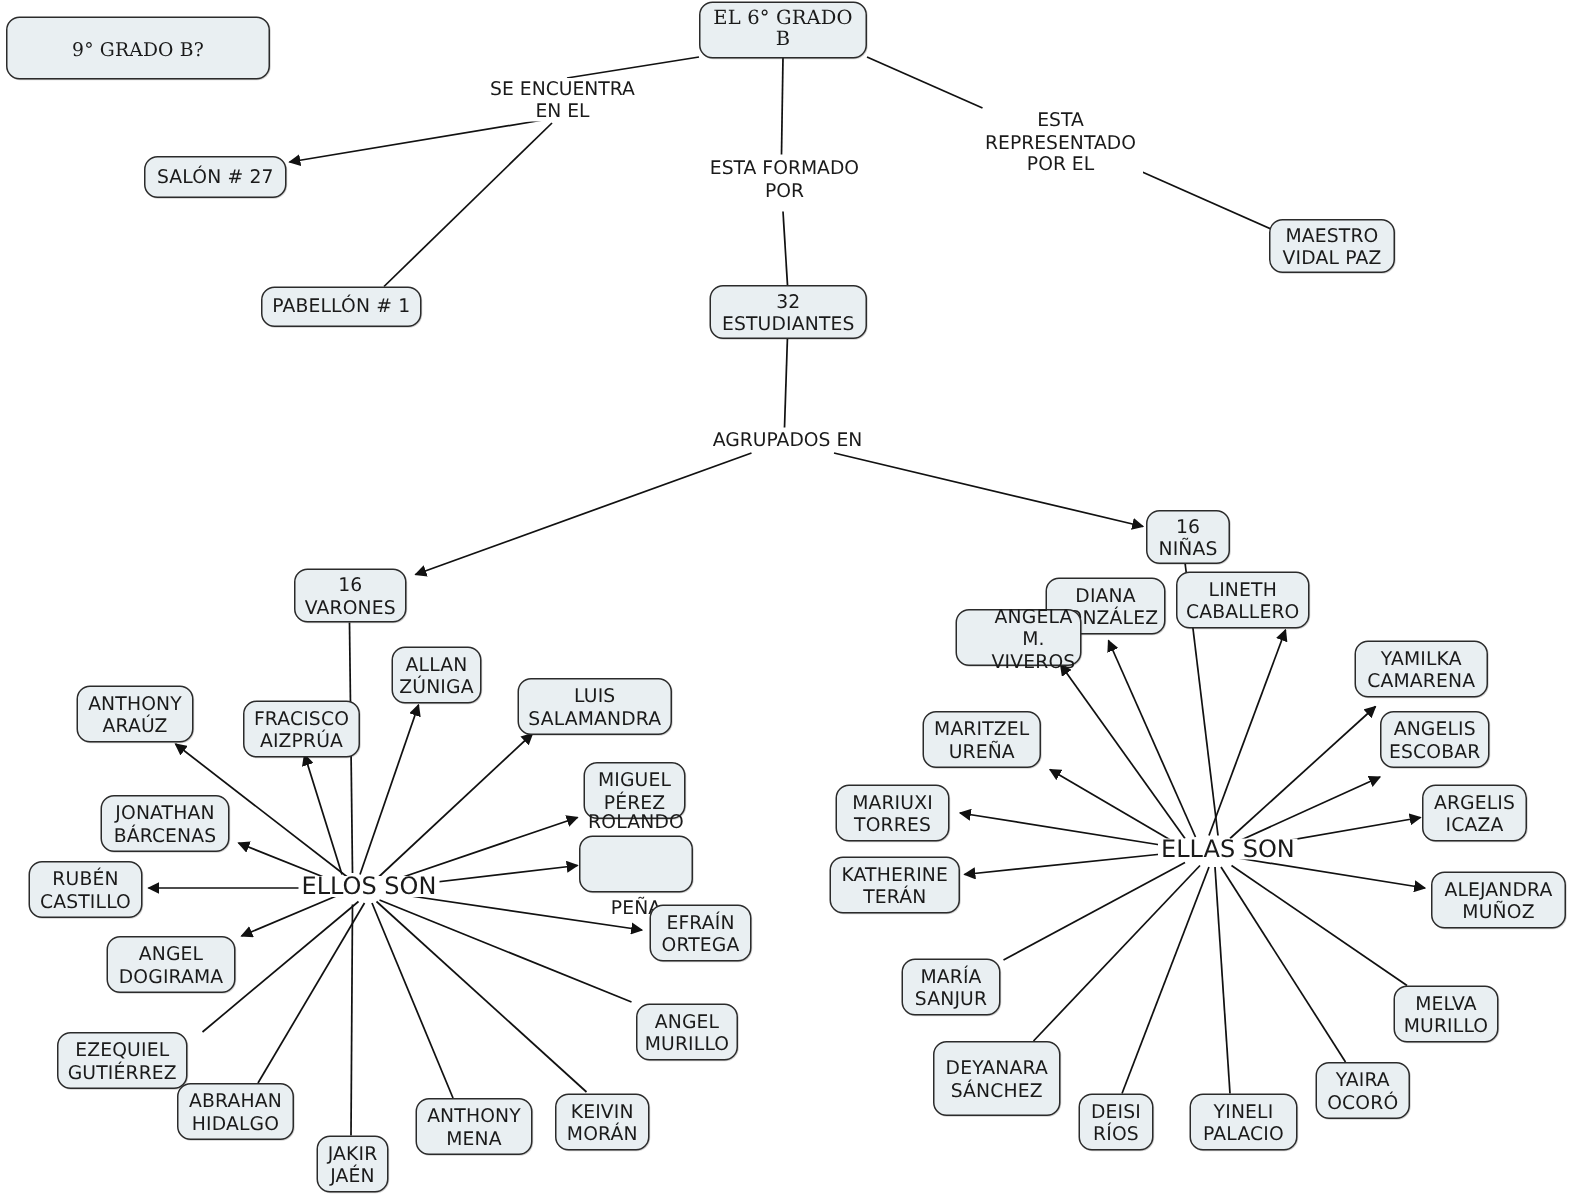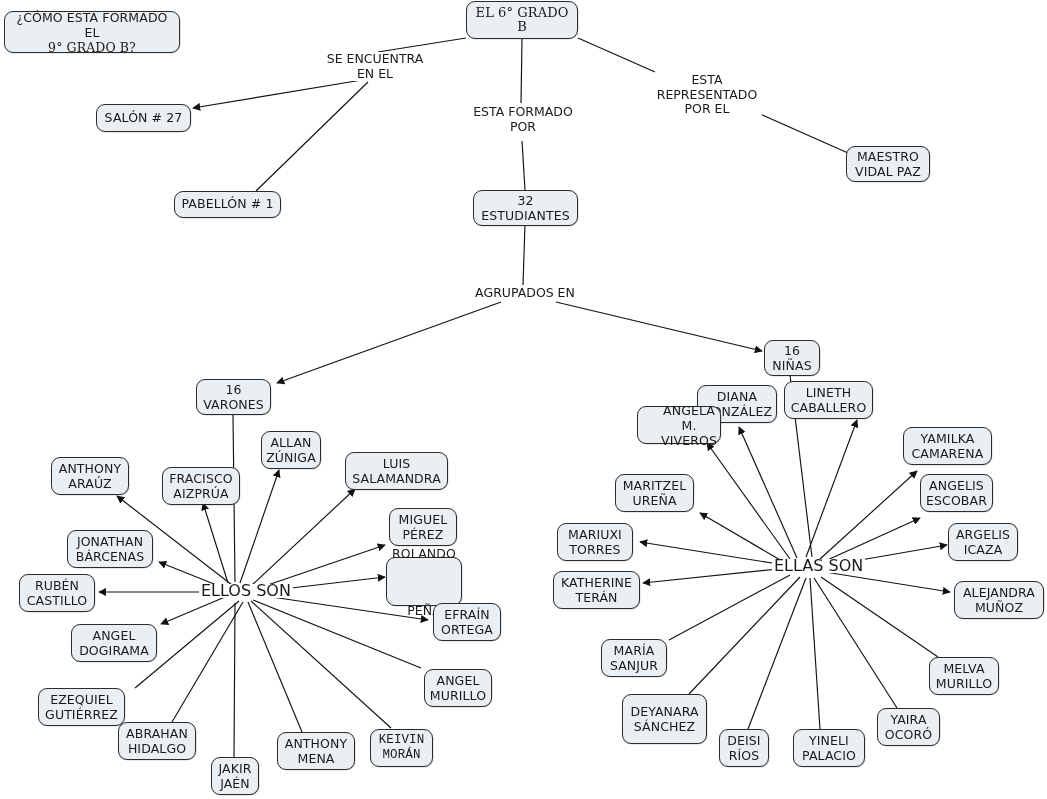--- a/index.html
+++ b/index.html
@@ -136,21 +136,20 @@
       <line x1="790" y1="575" x2="669" y2="640"></line>
       <line x1="821" y1="577" x2="938" y2="657"></line>
       <line x1="800" y1="577" x2="689" y2="694"></line>
       <line x1="814" y1="578" x2="897" y2="708"></line>
       <line x1="806" y1="578" x2="748" y2="729"></line>
       <line x1="810" y1="578" x2="820" y2="729"></line>
     </g>
   </svg>
 
   <div class="node mixed" style="left:4px; top:11px; width:176px; height:42px;">
-    <span class="l1">¿CÓMO ESTA FORMADO EL</span>
     <span class="l2">9° GRADO B?</span>
   </div>
 
   <div class="node node-serif" style="left:466px; top:1px; width:112px; height:38px;">
     <span>EL 6° GRADO  B</span>
   </div>
 
   <div class="node" style="left:96px; top:104px; width:95px; height:28px;">
     <span>SALÓN # 27</span>
   </div>
@@ -213,21 +212,21 @@
   <div class="node mixed" style="left:345px; top:452px; width:103px; height:38px;">
     <span>LUIS</span>
     <span>SALAMANDRA</span>
   </div>
 
   <div class="node mixed" style="left:389px; top:508px; width:68px; height:38px;">
     <span>MIGUEL</span>
     <span>PÉREZ</span>
   </div>
 
-  <div class="node mixed" style="left:386px; top:557px; width:76px; height:49px;gap:42px;">
+  <div class="node mixed" style="left:386px; top:557px; width:76px; height:38px;gap:42px;">
     <span>ROLANDO</span>
     <span>PEÑA</span>
   </div>
 
   <div class="node mixed" style="left:67px; top:530px; width:86px; height:38px;">
     <span>JONATHAN</span>
     <span>BÁRCENAS</span>
   </div>
 
   <div class="node mixed" style="left:19px; top:574px; width:76px; height:38px;">
@@ -258,21 +257,21 @@
   <div class="node mixed" style="left:118px; top:722px; width:78px; height:38px;">
     <span>ABRAHAN</span>
     <span>HIDALGO</span>
   </div>
 
   <div class="node mixed" style="left:277px; top:732px; width:78px; height:38px;">
     <span>ANTHONY</span>
     <span>MENA</span>
   </div>
 
-  <div class="node mixed" style="left:370px; top:729px; width:63px; height:38px;font-family:Liberation Mono, monospace;">
+  <div class="node mixed" style="left:370px; top:729px; width:63px; height:38px;">
     <span>KEIVIN</span>
     <span>MORÁN</span>
   </div>
 
   <div class="node mixed" style="left:211px; top:757px; width:48px; height:38px;">
     <span>JAKIR</span>
     <span>JAÉN</span>
   </div>
 
   <div class="node mixed" style="left:697px; top:385px; width:80px; height:38px; z-index:3;">

